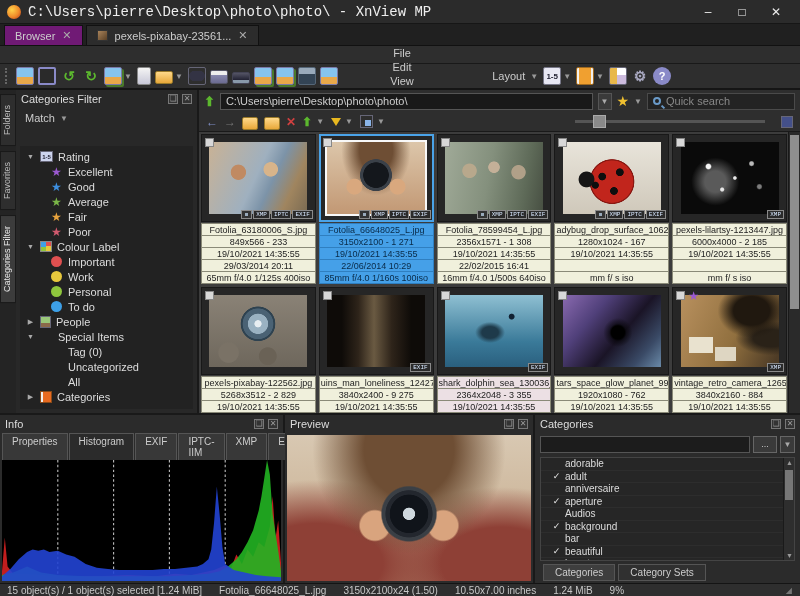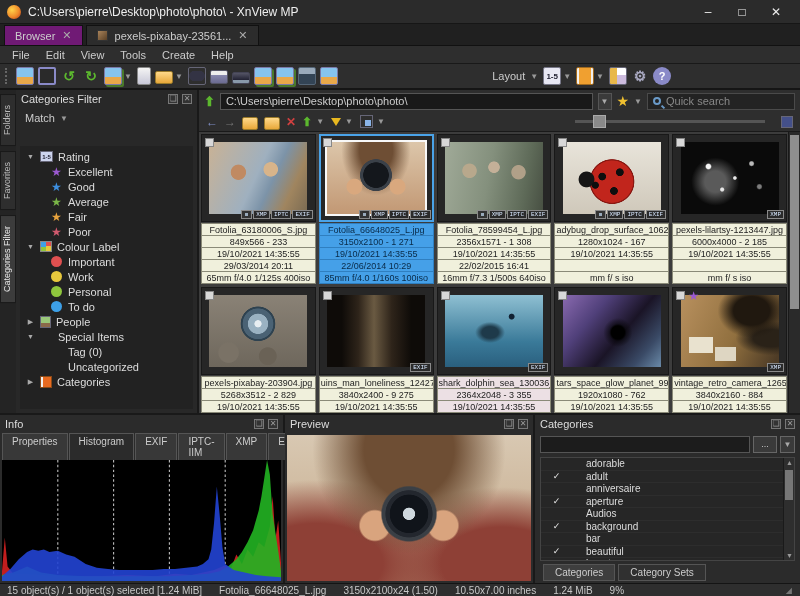--- a/index.html
+++ b/index.html
@@ -5,31 +5,31 @@
   * { box-sizing: border-box; }
   html,body { margin:0; padding:0; }
   body {
     width:800px; height:596px; overflow:hidden;
     background:#2b2b2b; color:#ddd;
     font-family:"Liberation Sans", sans-serif; font-size:11px;
   }
   
   .titlebar { height:24px; background:#2b2b2b; display:flex; align-items:center; gap:7px; padding:0 7px; border-bottom:1px solid #161616; }
   .logo { width:14px; height:14px; border-radius:50%; background:radial-gradient(circle at 35% 35%, #ffd24a, #f08a2a 55%, #b03318); flex:0 0 auto; }
-  .title-text { color:#eee; font-size:12px; }
+  .title-text { color:#eee; font-size:14px;font-family:Liberation Mono, monospace; }
   .wbtns { margin-left:auto; display:flex; gap:0; }
   .wbtn { width:34px; text-align:center; color:#eee; font-size:12px; }
   
   .tabbar { height:22px; background:#202020; display:flex; align-items:flex-end; padding-left:4px; gap:3px; border-bottom:1px solid #111; }
   .tab { height:20px; display:flex; align-items:center; gap:7px; padding:0 10px; background:#2c2c2c; color:#ccc; border:1px solid #111; border-bottom:none; }
   .tab.active { background:#701a75;text-align:right; }
   .tab .x { color:#aaa; font-size:11px; }
   .tabthumb { width:11px; height:11px; background:linear-gradient(135deg,#a8835a,#5a4026); border:1px solid #333; }
   
-  .menubar { height:18px; background:#2e2e2e; display:flex; align-items:center; padding-left:4px; border-bottom:1px solid #191919; }
+  .menubar { height:18px; background:#2e2e2e; display:flex; align-items:center; padding-left:4px; border-bottom:1px solid #191919;flex-direction:column; }
   .menu-item { padding:1px 8px; color:#ccc; }
   
   .toolbar { height:26px; background:#2e2e2e; display:flex; align-items:center; padding:0 5px; gap:4px; border-bottom:2px solid #151515; }
   .grip { width:5px; height:16px; border-left:2px dotted #666; margin-right:2px; }
   .tbi { width:18px; height:18px; display:flex; align-items:center; justify-content:center; font-size:14px; font-weight:bold; border-radius:2px; position:relative; }
   .dd { color:#999; font-size:8px; margin:0 1px 0 -2px; }
   .tb-label { color:#ccc; padding:0 3px; }
   .spacer { flex:1; }
   
   .s-pic   { background:linear-gradient(#86c4ee 55%, #e8a84a 55%); border:1px solid #7a7aa8; }
@@ -134,21 +134,21 @@
       radial-gradient(ellipse at 50% 10%, #6e4e34 0 26%, rgba(110,78,52,0) 56%),
       radial-gradient(ellipse at 12% 88%, #8e4036 0 22%, transparent 46%),
       radial-gradient(ellipse at 88% 88%, #8e4036 0 20%, transparent 42%),
       linear-gradient(#d8c8b2 0%, #cdb69a 55%, #c2a183 100%);
   }
   .cinput-row { display:flex; gap:3px; padding:3px 5px 4px; align-items:center; }
   .cinput { flex:1; height:17px; background:#1c1c1c; border:1px solid #555; }
   .cbtn { width:24px; height:17px; background:#3a3a3a; border:1px solid #666; color:#ccc; font-size:9px; text-align:center; line-height:15px; }
   .cdd { width:15px; height:17px; background:#3a3a3a; border:1px solid #666; color:#aaa; font-size:8px; text-align:center; line-height:16px; }
   .clist { flex:1; margin:0 5px; background:#262626; border:1px solid #444; position:relative; overflow:hidden; }
-  .crow { display:flex; height:12.5px; gap:24px; padding-left:10px; color:#ddd; font-size:10px; border-bottom:1px solid #2d2d2d; }
+  .crow { display:flex; height:12.5px; gap:3px; padding-left:10px; color:#ddd; font-size:10px; border-bottom:1px solid #2d2d2d; }
   .ccheck { width:11px; height:10px; flex:0 0 auto; color:#e8e8e8; font-size:9px; line-height:10px; text-align:center; }
   .cscroll { position:absolute; right:0; top:0; bottom:0; width:11px; background:#2e2e2e; border-left:1px solid #1a1a1a; color:#999; font-size:7px; text-align:center; }
   .cs-thumb { position:absolute; top:12px; left:1px; width:8px; height:30px; background:#777; }
   .cs-up { position:absolute; top:1px; left:2px; } .cs-dn { position:absolute; bottom:1px; left:2px; }
   .ctabs { display:flex; gap:3px; padding:3px 8px 2px; }
   .ctab { padding:2px 11px; background:#303030; border:1px solid #555; font-size:10px; color:#ccc; }
   .ctab.active { background:#3e3e3e; }
   
   .statusbar { height:13px; background:#2e2e2e; border-top:1px solid #141414; display:flex; align-items:center; gap:17px; padding:0 7px; font-size:10px; color:#c8c8c8; white-space:nowrap; }
   .rgrip { margin-left:auto; color:#777; font-size:8px; letter-spacing:1px; }
@@ -315,20 +315,25 @@
   <div class="trow" style="padding-left:30px">
 
     <span class="ti"></span>
     <span>Tag (0)</span>
   </div>
   <div class="trow" style="padding-left:30px">
 
     <span class="ti"></span>
     <span>Uncategorized</span>
   </div>
+  <div class="trow" style="padding-left:30px">
+
+    <span class="ti"></span>
+    <span>All</span>
+  </div>
   <div class="trow" style="padding-left:6px">
     <span class="arr">▶</span>
     <span class="ti ti-book"></span>
     <span>Categories</span>
   </div>
       </div>
   </div>
 
   <div class="main">
     <div class="addr-row">
@@ -445,21 +450,21 @@
       <tr>
                   <td>2356x1571 - 1 308</td>
                 </tr>
                 <tr>
                   <td>19/10/2021 14:35:55</td>
                 </tr>
                 <tr>
                   <td>22/02/2015 16:41</td>
                 </tr>
                 <tr>
-                  <td>16mm f/7.3 1/500s 640iso</td>
+                  <td>16mm f/4.0 1/500s 640iso</td>
                 </tr>
     </tbody>
             </table>
   </div>
   <div class="cell  ">
     <div class="thumbbox">
       <div class="art art4"></div>
       <span class="chk"></span>
 
       <span class="badges">
@@ -523,21 +528,21 @@
       <div class="art art6"></div>
       <span class="chk"></span>
 
       <span class="badges">
         
       </span>
     </div>
     <table class="meta">
       <tbody>
                 <tr>
-                  <td>pexels-pixabay-203904.jpg</td>
+                  <td>pexels-pixabay-122562.jpg</td>
                 </tr>
       <tr>
                   <td>5268x3512 - 2 829</td>
                 </tr>
                 <tr>
                   <td>19/10/2021 14:35:55</td>
                 </tr>
     </tbody>
             </table>
   </div>

